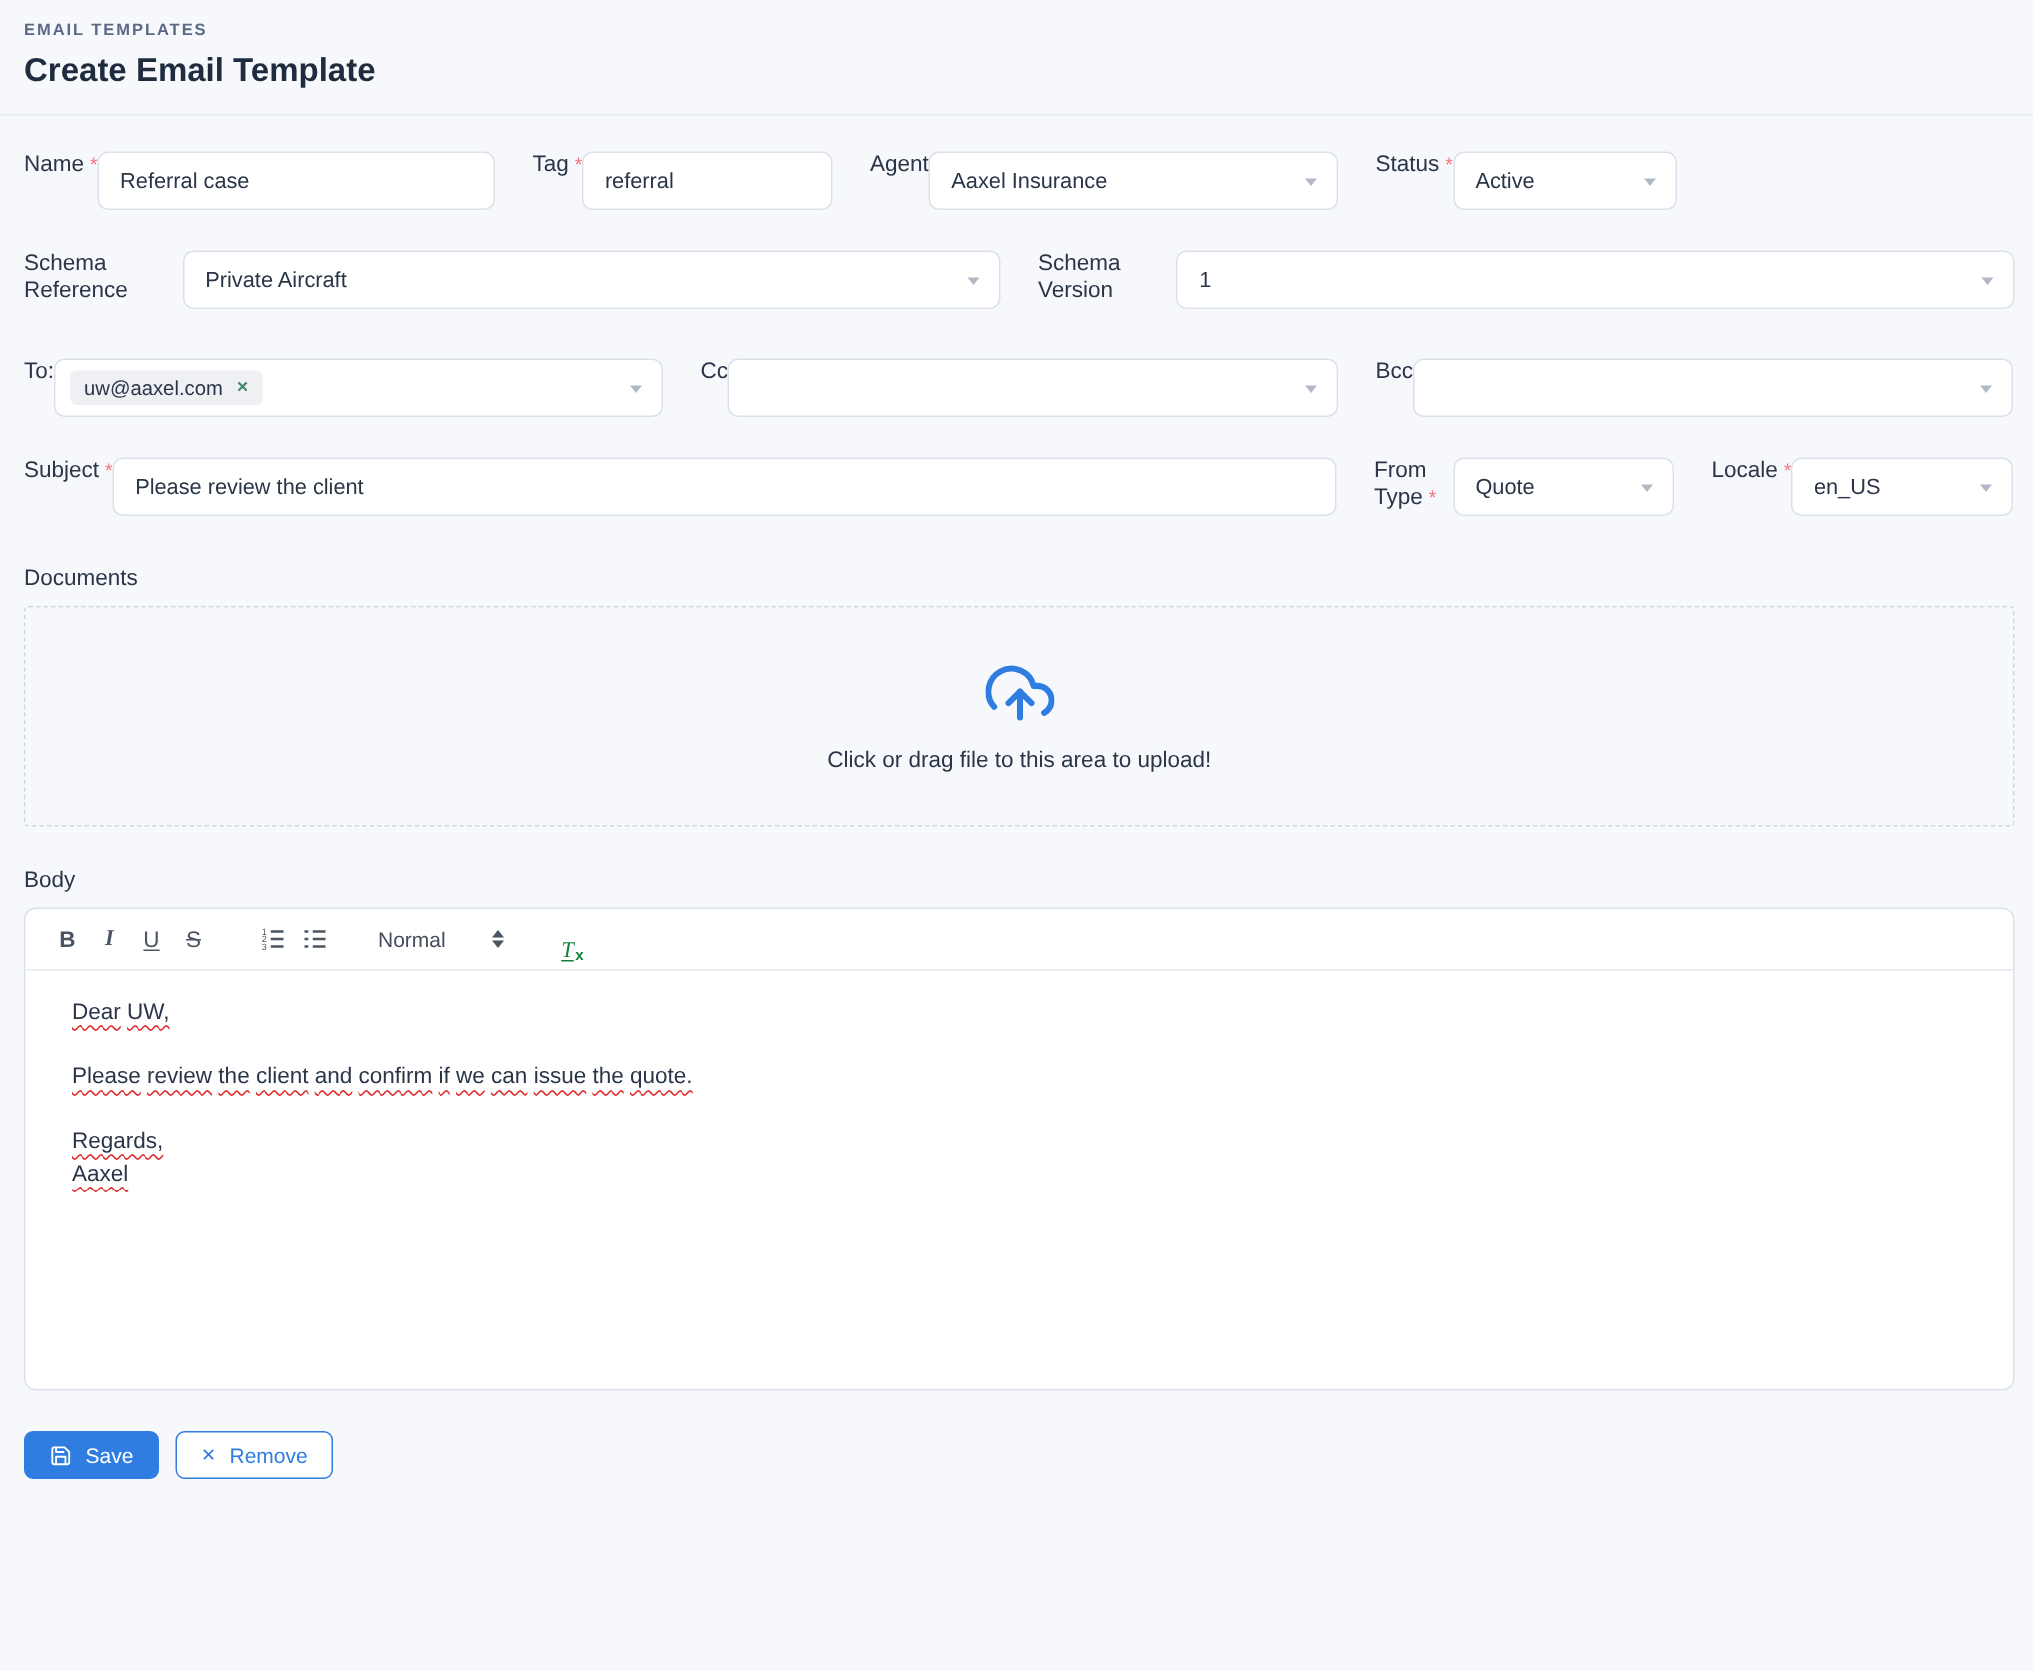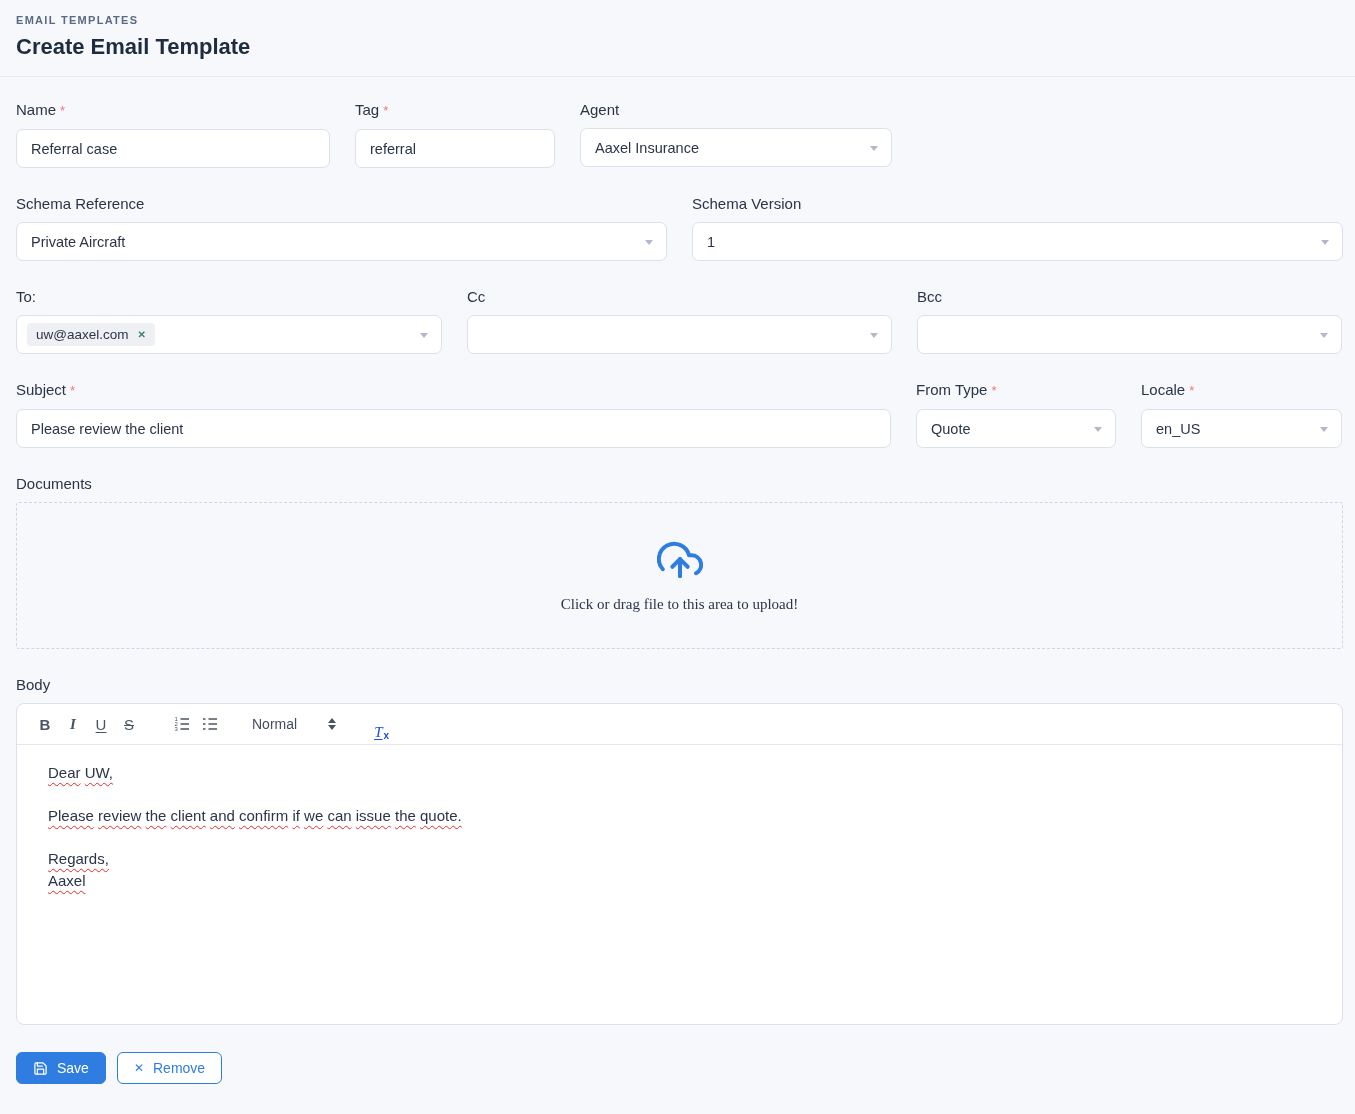--- a/index.html
+++ b/index.html
@@ -18,21 +18,21 @@
   .page-title {
     font-size:22px; font-weight:700; color:#1f2b3e; margin-top:8px;
   }
   .header-divider {
     border:none; border-top:1px solid #e6ebf2;
     margin:16px -12px 0 -16px;
   }
   
   .form { margin-top:24px; width:1327px; }
   .row { display:flex; gap:25px; margin-bottom:27px; }
-  .col { display:flex; flex-direction:column; }
+  .col { display:flex; flex-direction:row; }
   .field-label {
     font-size:15px; color:#2a3547; margin-bottom:9px; line-height:18px;
   }
   .req { color:#f5737f; margin-left:4px; font-size:13px; }
   .input, .select {
     height:39px; background:#ffffff; border:1px solid #dbe1ea;
     border-radius:7px; display:flex; align-items:center;
     padding:0 14px; font-size:14.5px; color:#2a3547; width:100%;
   }
   .select { position:relative; padding-right:32px; cursor:pointer; }
@@ -50,21 +50,21 @@
   }
   .chip-x {
     margin-left:9px; color:#3e8468; font-size:10px; font-weight:bold;
     cursor:pointer; line-height:1;
   }
   
   .upload-area {
     width:1327px; height:147px;
     border:1px dashed #ced6e0; border-radius:3px;
     display:flex; flex-direction:column; align-items:center; justify-content:center;
-    gap:12px; cursor:pointer; margin-bottom:27px;font-family:Liberation Serif, serif;
+    gap:12px; cursor:pointer; margin-bottom:27px;
   }
   .upload-hint { font-size:15px; color:#2a3547; }
   
   .editor {
     width:1327px; background:#ffffff;
     border:1px solid #dbe1ea; border-radius:8px; overflow:hidden;
   }
   .toolbar {
     height:41px; border-bottom:1px solid #e4e9f0;
     display:flex; align-items:center; padding:0 14px;
@@ -81,21 +81,21 @@
   .tb-group-gap { width:25px; }
   .picker {
     display:inline-flex; align-items:center; cursor:pointer;
     margin-left:28px; font-size:14px; color:#444d5c;
   }
   .picker-arrows { display:inline-flex; flex-direction:column; gap:2px; margin-left:31px; }
   .picker-arrows i { width:0; height:0; border-left:4px solid transparent; border-right:4px solid transparent; }
   .arrow-up { border-bottom:5px solid #4a5462; }
   .arrow-down { border-top:5px solid #4a5462; }
   .tb-clear {
-    margin-left:38px; cursor:pointer; font-size:15px; color:#1d4ed8;
+    margin-left:38px; cursor:pointer; font-size:15px; color:#15803d;
     font-family:"Liberation Serif", serif;
     margin-top:16px;
   }
   .tb-clear .t { font-style:italic; text-decoration:underline; text-underline-offset:2px; }
   .tb-clear .x { font-size:10px; font-weight:bold; vertical-align:-2px; margin-left:1px; font-family:"Liberation Sans", sans-serif; }
   .editor-content {
     height:279px; padding:17px 15px 0 31px;
     font-size:15px; color:#2a3547; cursor:text;
   }
   .editor-content p { min-height:21.5px; line-height:21.5px; }
@@ -136,20 +136,27 @@
     <div class="col" style="flex:0 0 200px">
       <div class="field-label"><span>Tag</span><span class="req">*</span></div>
       <div class="input">
           <span>referral</span>
         </div>
     </div>
     <div class="col" style="flex:0 0 312px">
       <div class="field-label"><span>Agent</span></div>
       <div class="select">
           <span>Aaxel Insurance</span>
+          <i class="caret"></i>
+        </div>
+    </div>
+    <div class="col" style="flex:0 0 201px">
+      <div class="field-label"><span>Status</span><span class="req">*</span></div>
+      <div class="select">
+          <span>Active</span>
           <i class="caret"></i>
         </div>
     </div>
   </div>
 
   <div class="row">
     <div class="col" style="flex:0 0 651px">
       <div class="field-label"><span>Schema Reference</span></div>
       <div class="select">
           <span>Private Aircraft</span>

